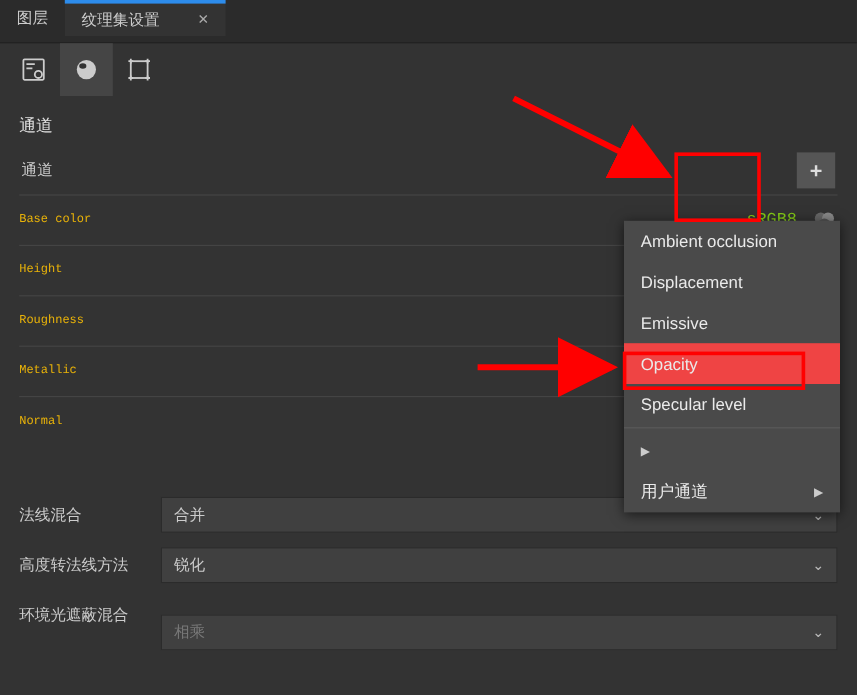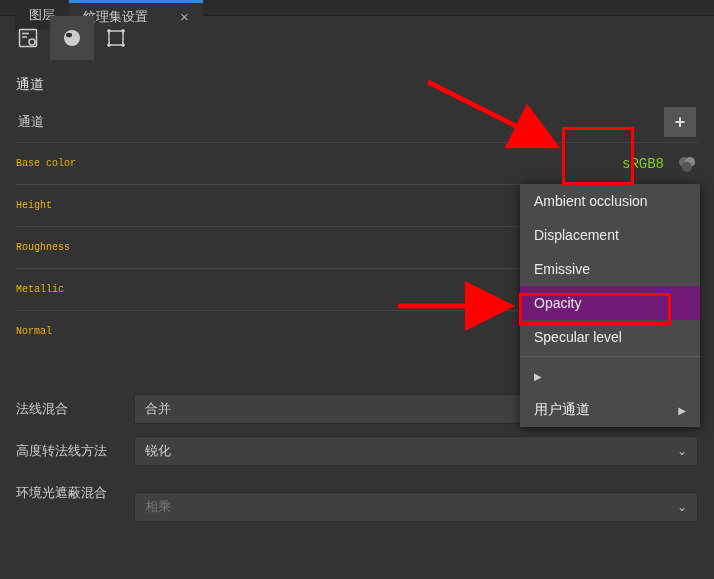--- a/index.html
+++ b/index.html
@@ -12,23 +12,22 @@
   height: 579px;
   overflow: hidden;
   position: relative;
 }
 .mono { font-family: "Consolas", "Courier New", monospace; }
 
 
 .tabs {
   display: flex;
   background: #2b2b2b;
-  height: 16px;
+  height: 36px;
   border-bottom: 1px solid #222;
-  padding-left: 15px;
 }
 .tab {
   padding: 0 14px;
   height: 30px;
   line-height: 30px;
   color: #cccccc;
   cursor: pointer;
   display: flex;
   align-items: center;
   gap: 10px;
@@ -141,21 +140,21 @@
   box-shadow: 0 2px 10px rgba(0,0,0,0.6);
 }
 .menu-item {
   height: 34px;
   display: flex;
   align-items: center;
   justify-content: space-between;
   padding: 0 14px;
   cursor: pointer;
 }
-.menu-item.highlight { background: #701a75; }
+.menu-item.highlight { background: #ef4444; }
 .menu-sep { height:1px; background:#5a5a5a; margin: 2px 0; }
 
 
 .red-box { position: absolute; border: 3px solid #ff0000; pointer-events: none; }
 #box1 { top: 127px; left: 562px; width: 72px; height: 58px; }
 #box2 { top: 293px; left: 519px; width: 152px; height: 32px; }
 
 .arrow { position: absolute; pointer-events: none; }
 
 .chevron { font-size: 12px; color: #bbb; }

